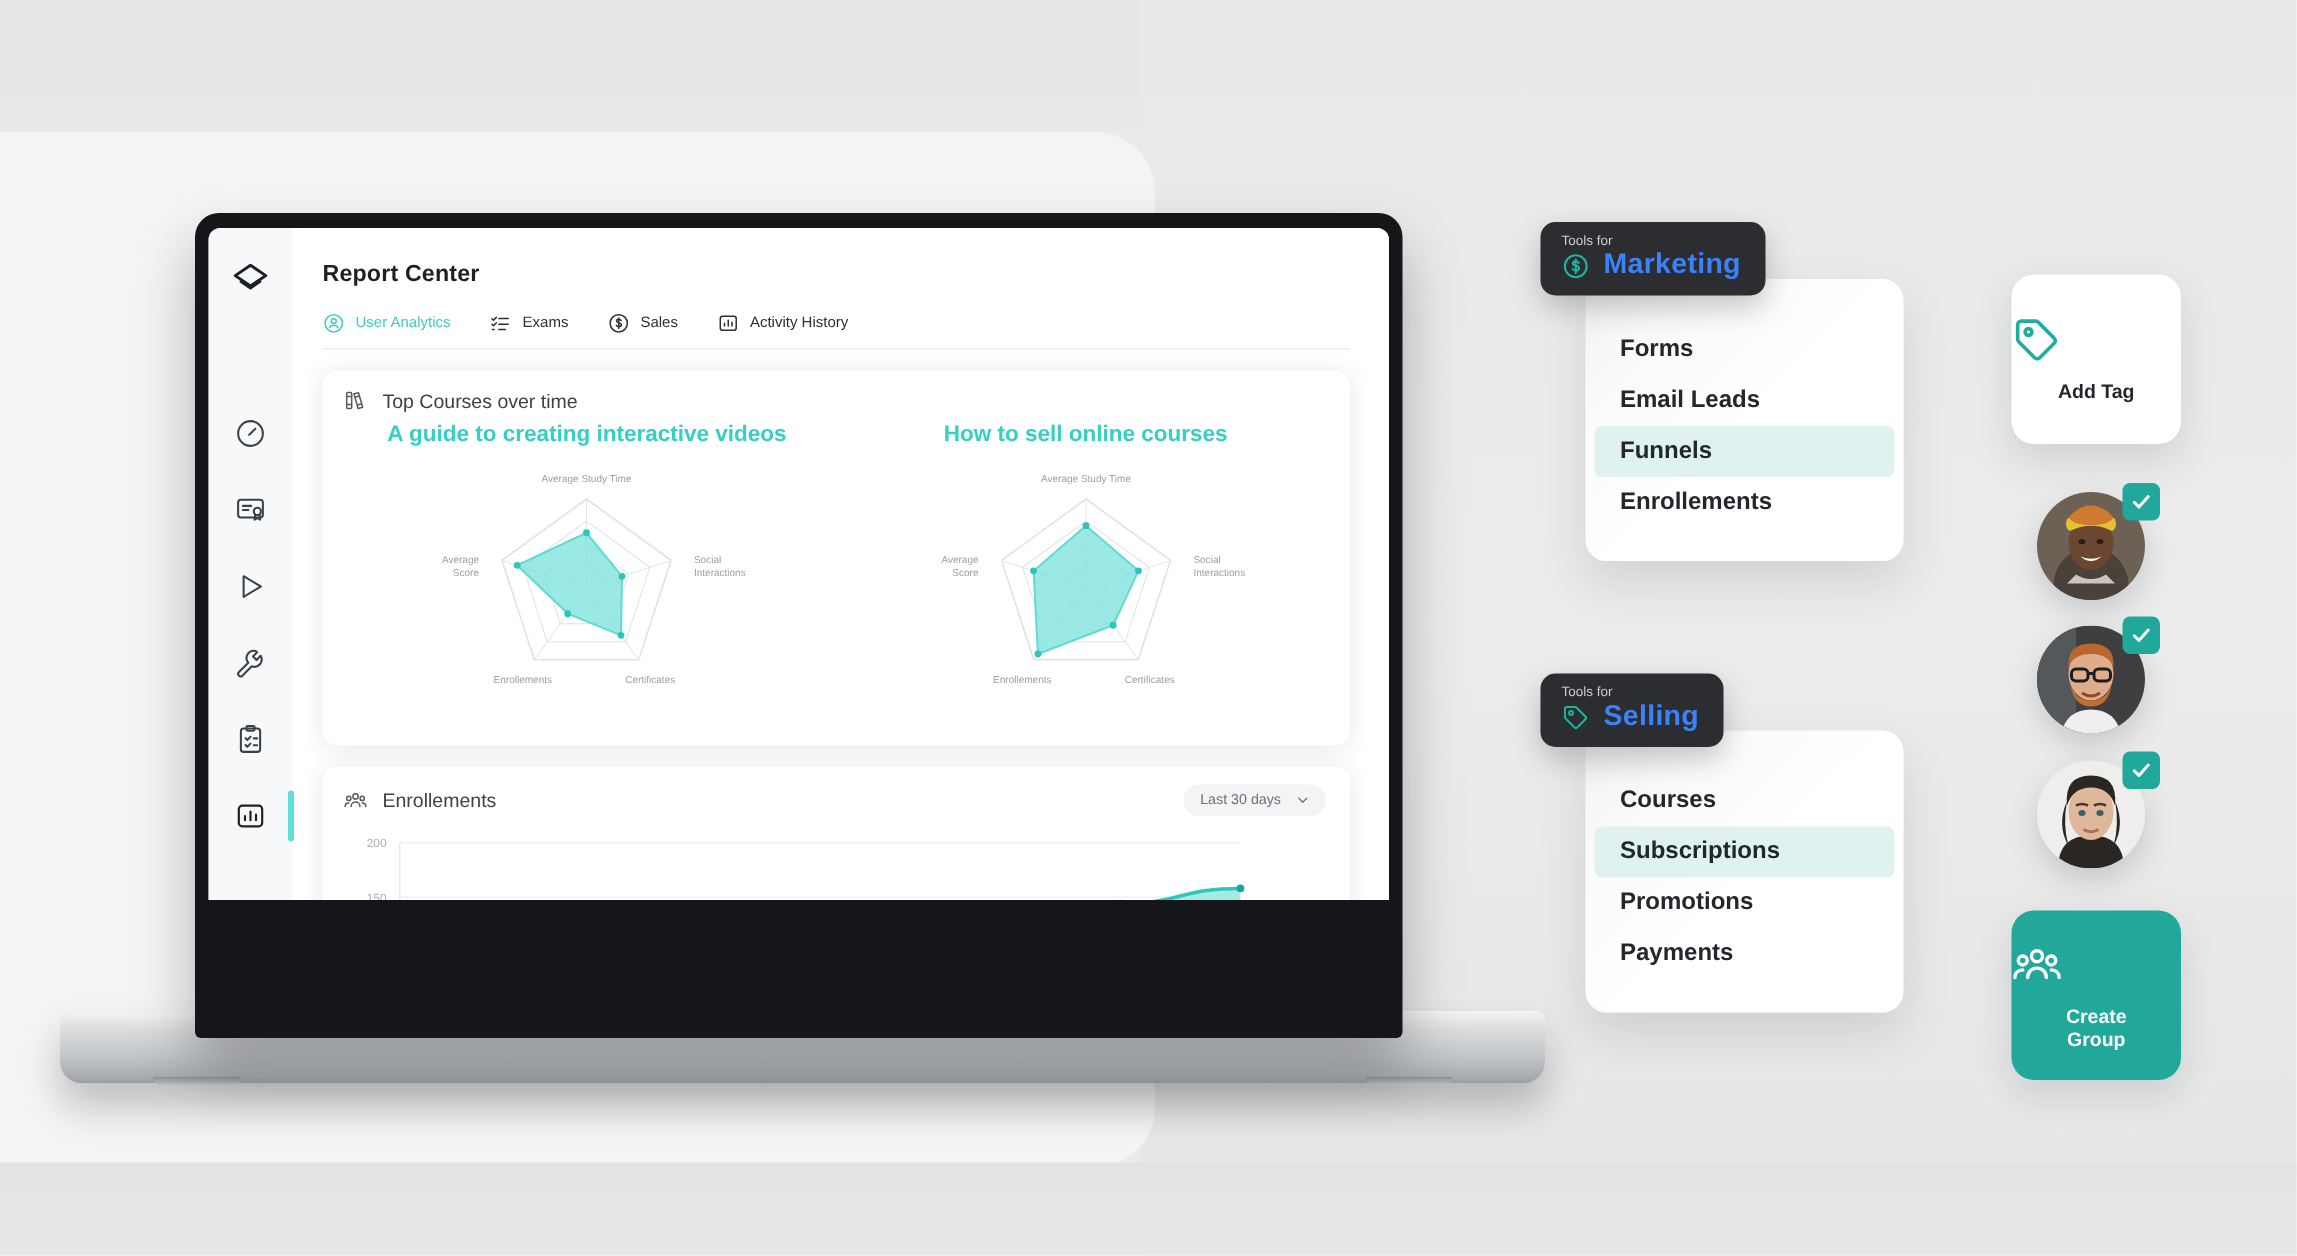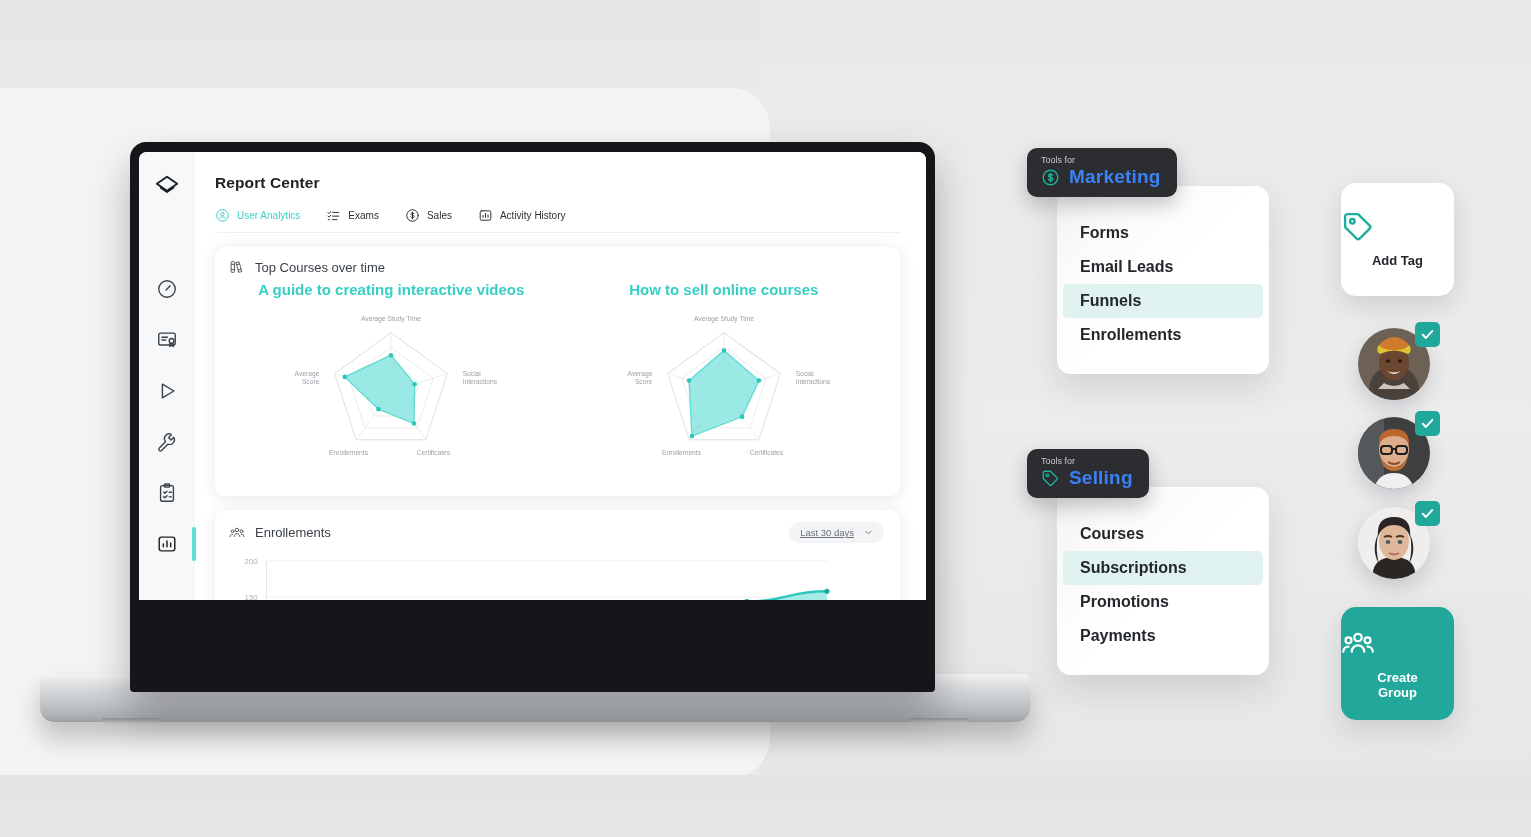--- a/index.html
+++ b/index.html
@@ -95,21 +95,21 @@
   .card-head-left svg { width: 16px; height: 16px; color: #555b61; }
   .card-title { font-size: 13px; color: #3b4148; }
 
   #radar-row { display: flex; justify-content: space-around; padding: 2px 10px 16px 10px; }
   .radar-block { width: 290px; text-align: center; }
   .radar-title { font-size: 15px; font-weight: bold; color: #35cfc3; margin-bottom: 6px; }
 
   #dropdown {
     display: flex; align-items: center; gap: 10px;
     background: #f3f4f5; border-radius: 13px; padding: 5px 11px;
-    font-size: 9.5px; color: #6b7178; cursor: pointer; text-decoration: underline;
+    font-size: 9.5px; color: #6b7178; cursor: pointer;
   }
   #dropdown svg { width: 9px; height: 9px; }
 
   #enroll-body { padding: 2px 14px 0 8px; }
 
   
   .tool-card {
     position: absolute; width: 212px;
     background: linear-gradient(135deg,#f0f1f2 0%, #fafafa 22%, #ffffff 52%);
     border-radius: 14px; box-shadow: 0 14px 32px rgba(30,40,60,.13);

